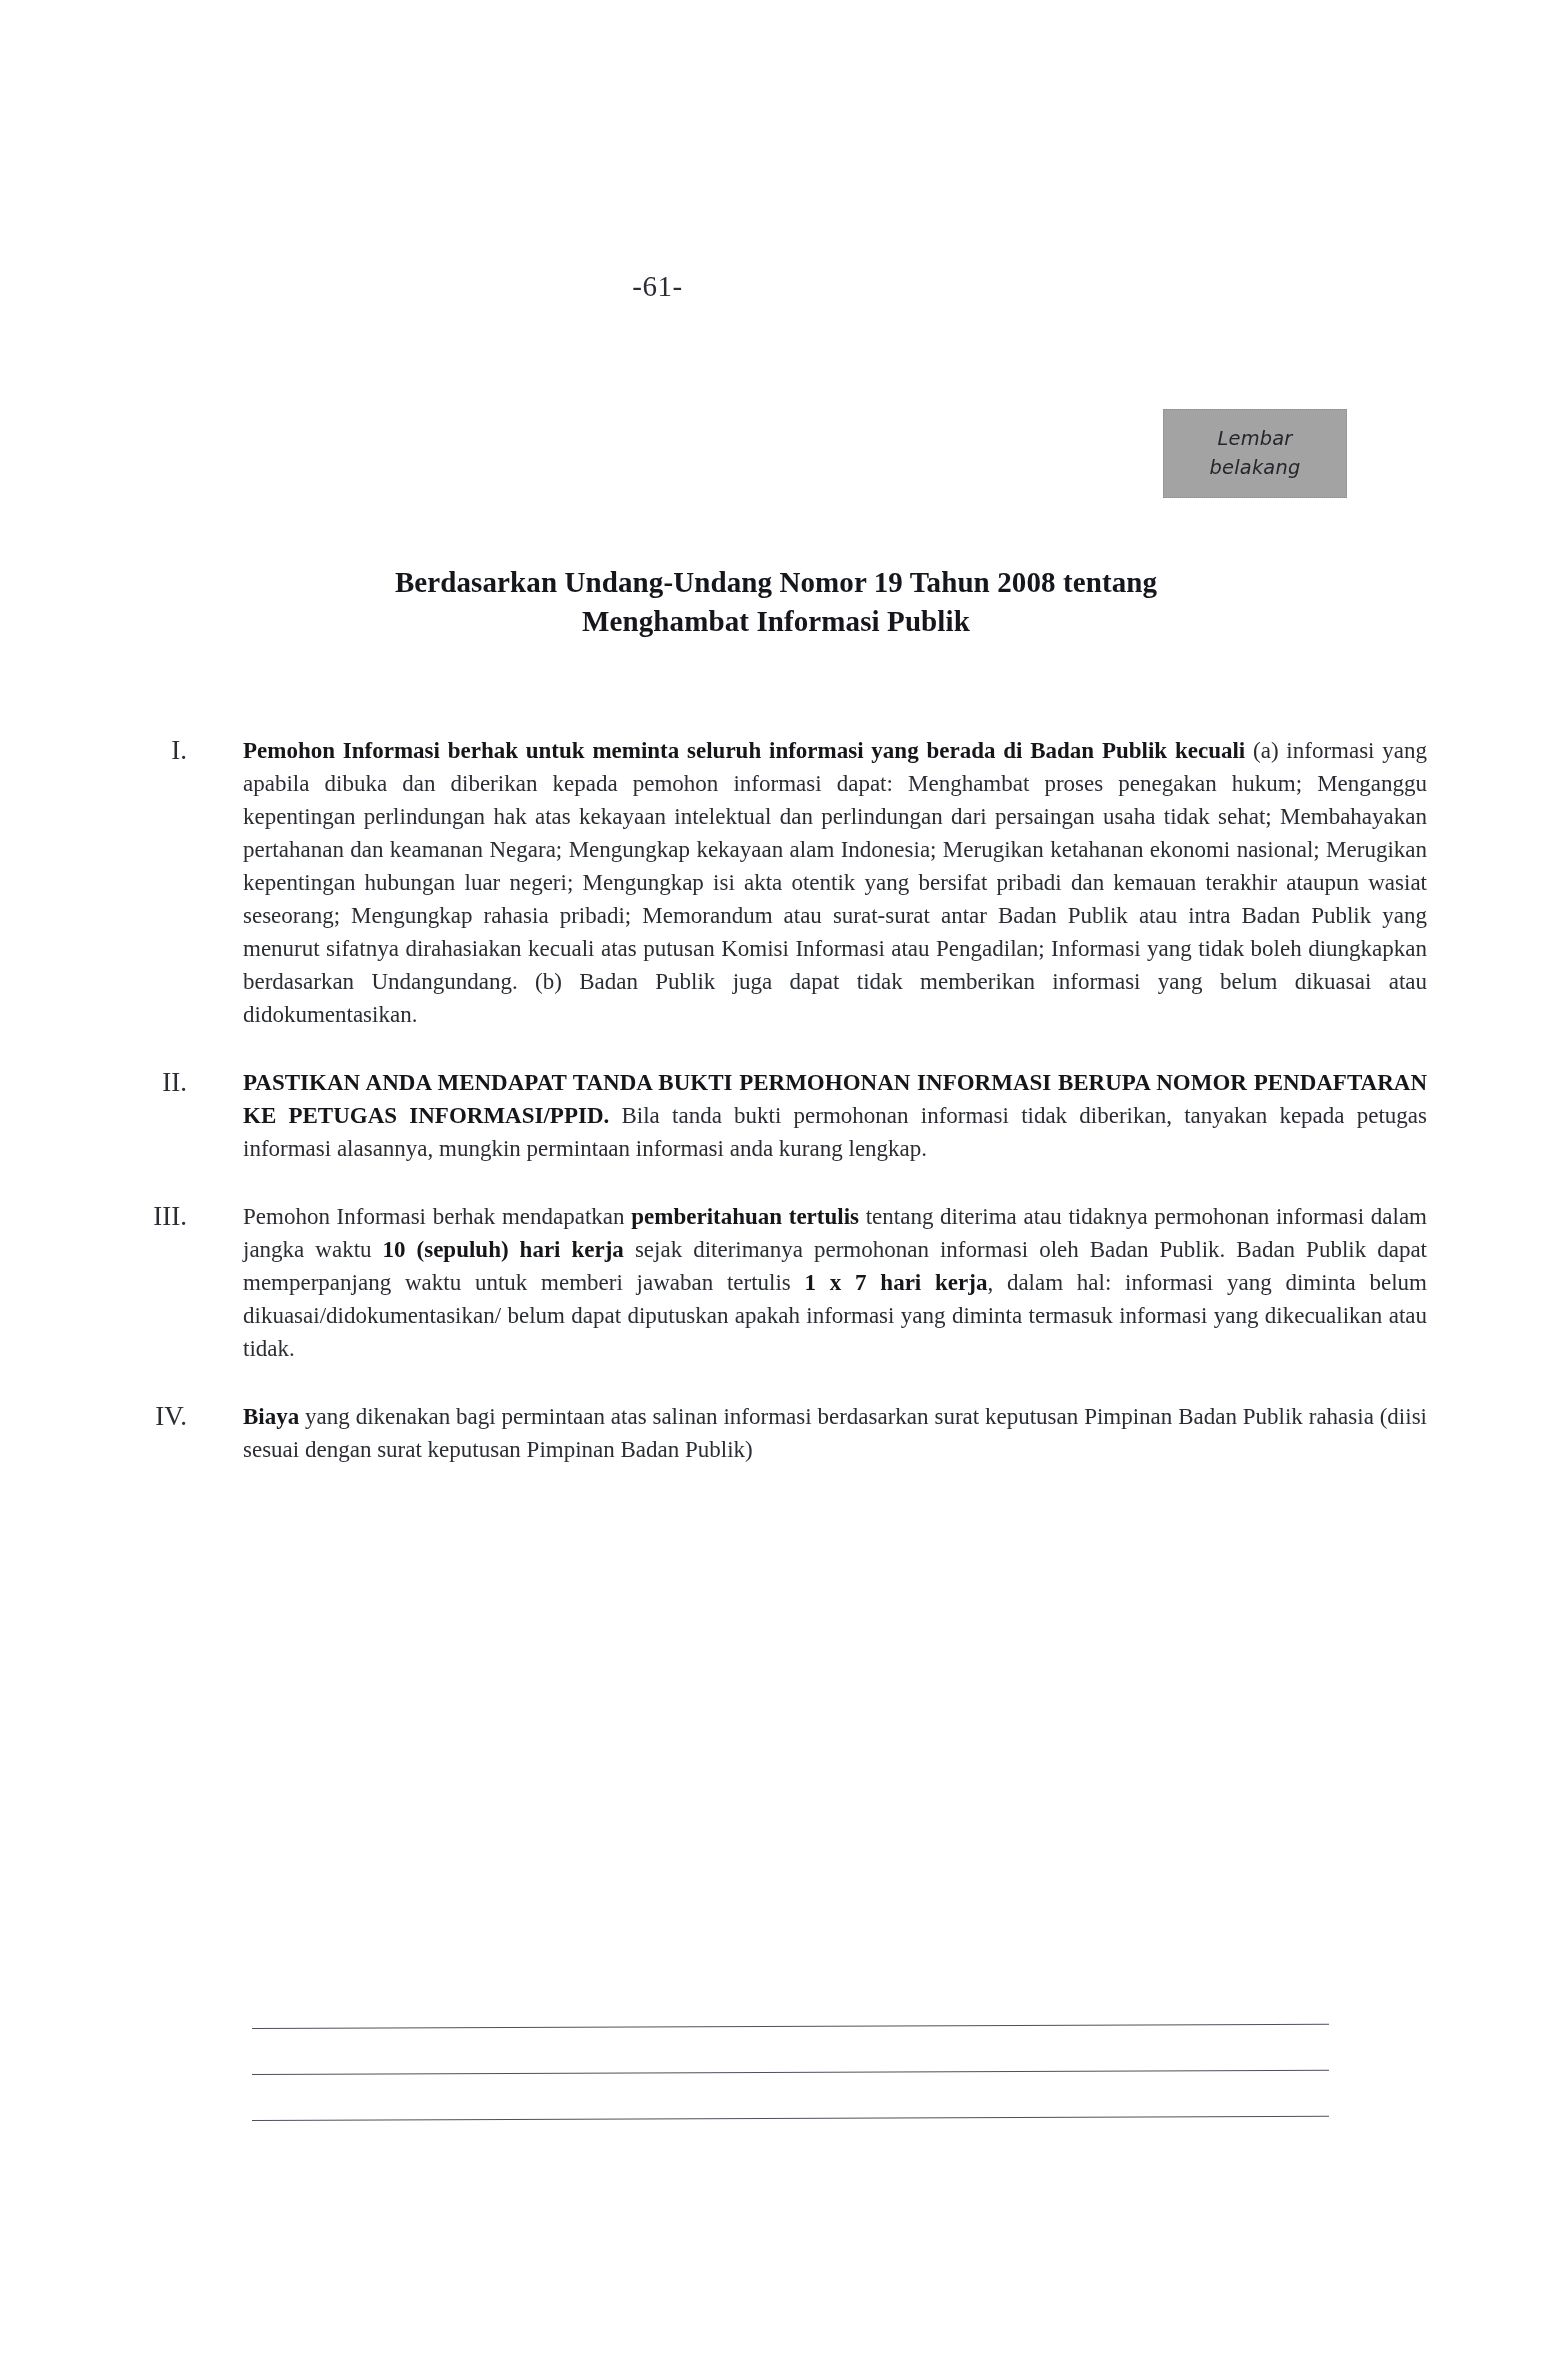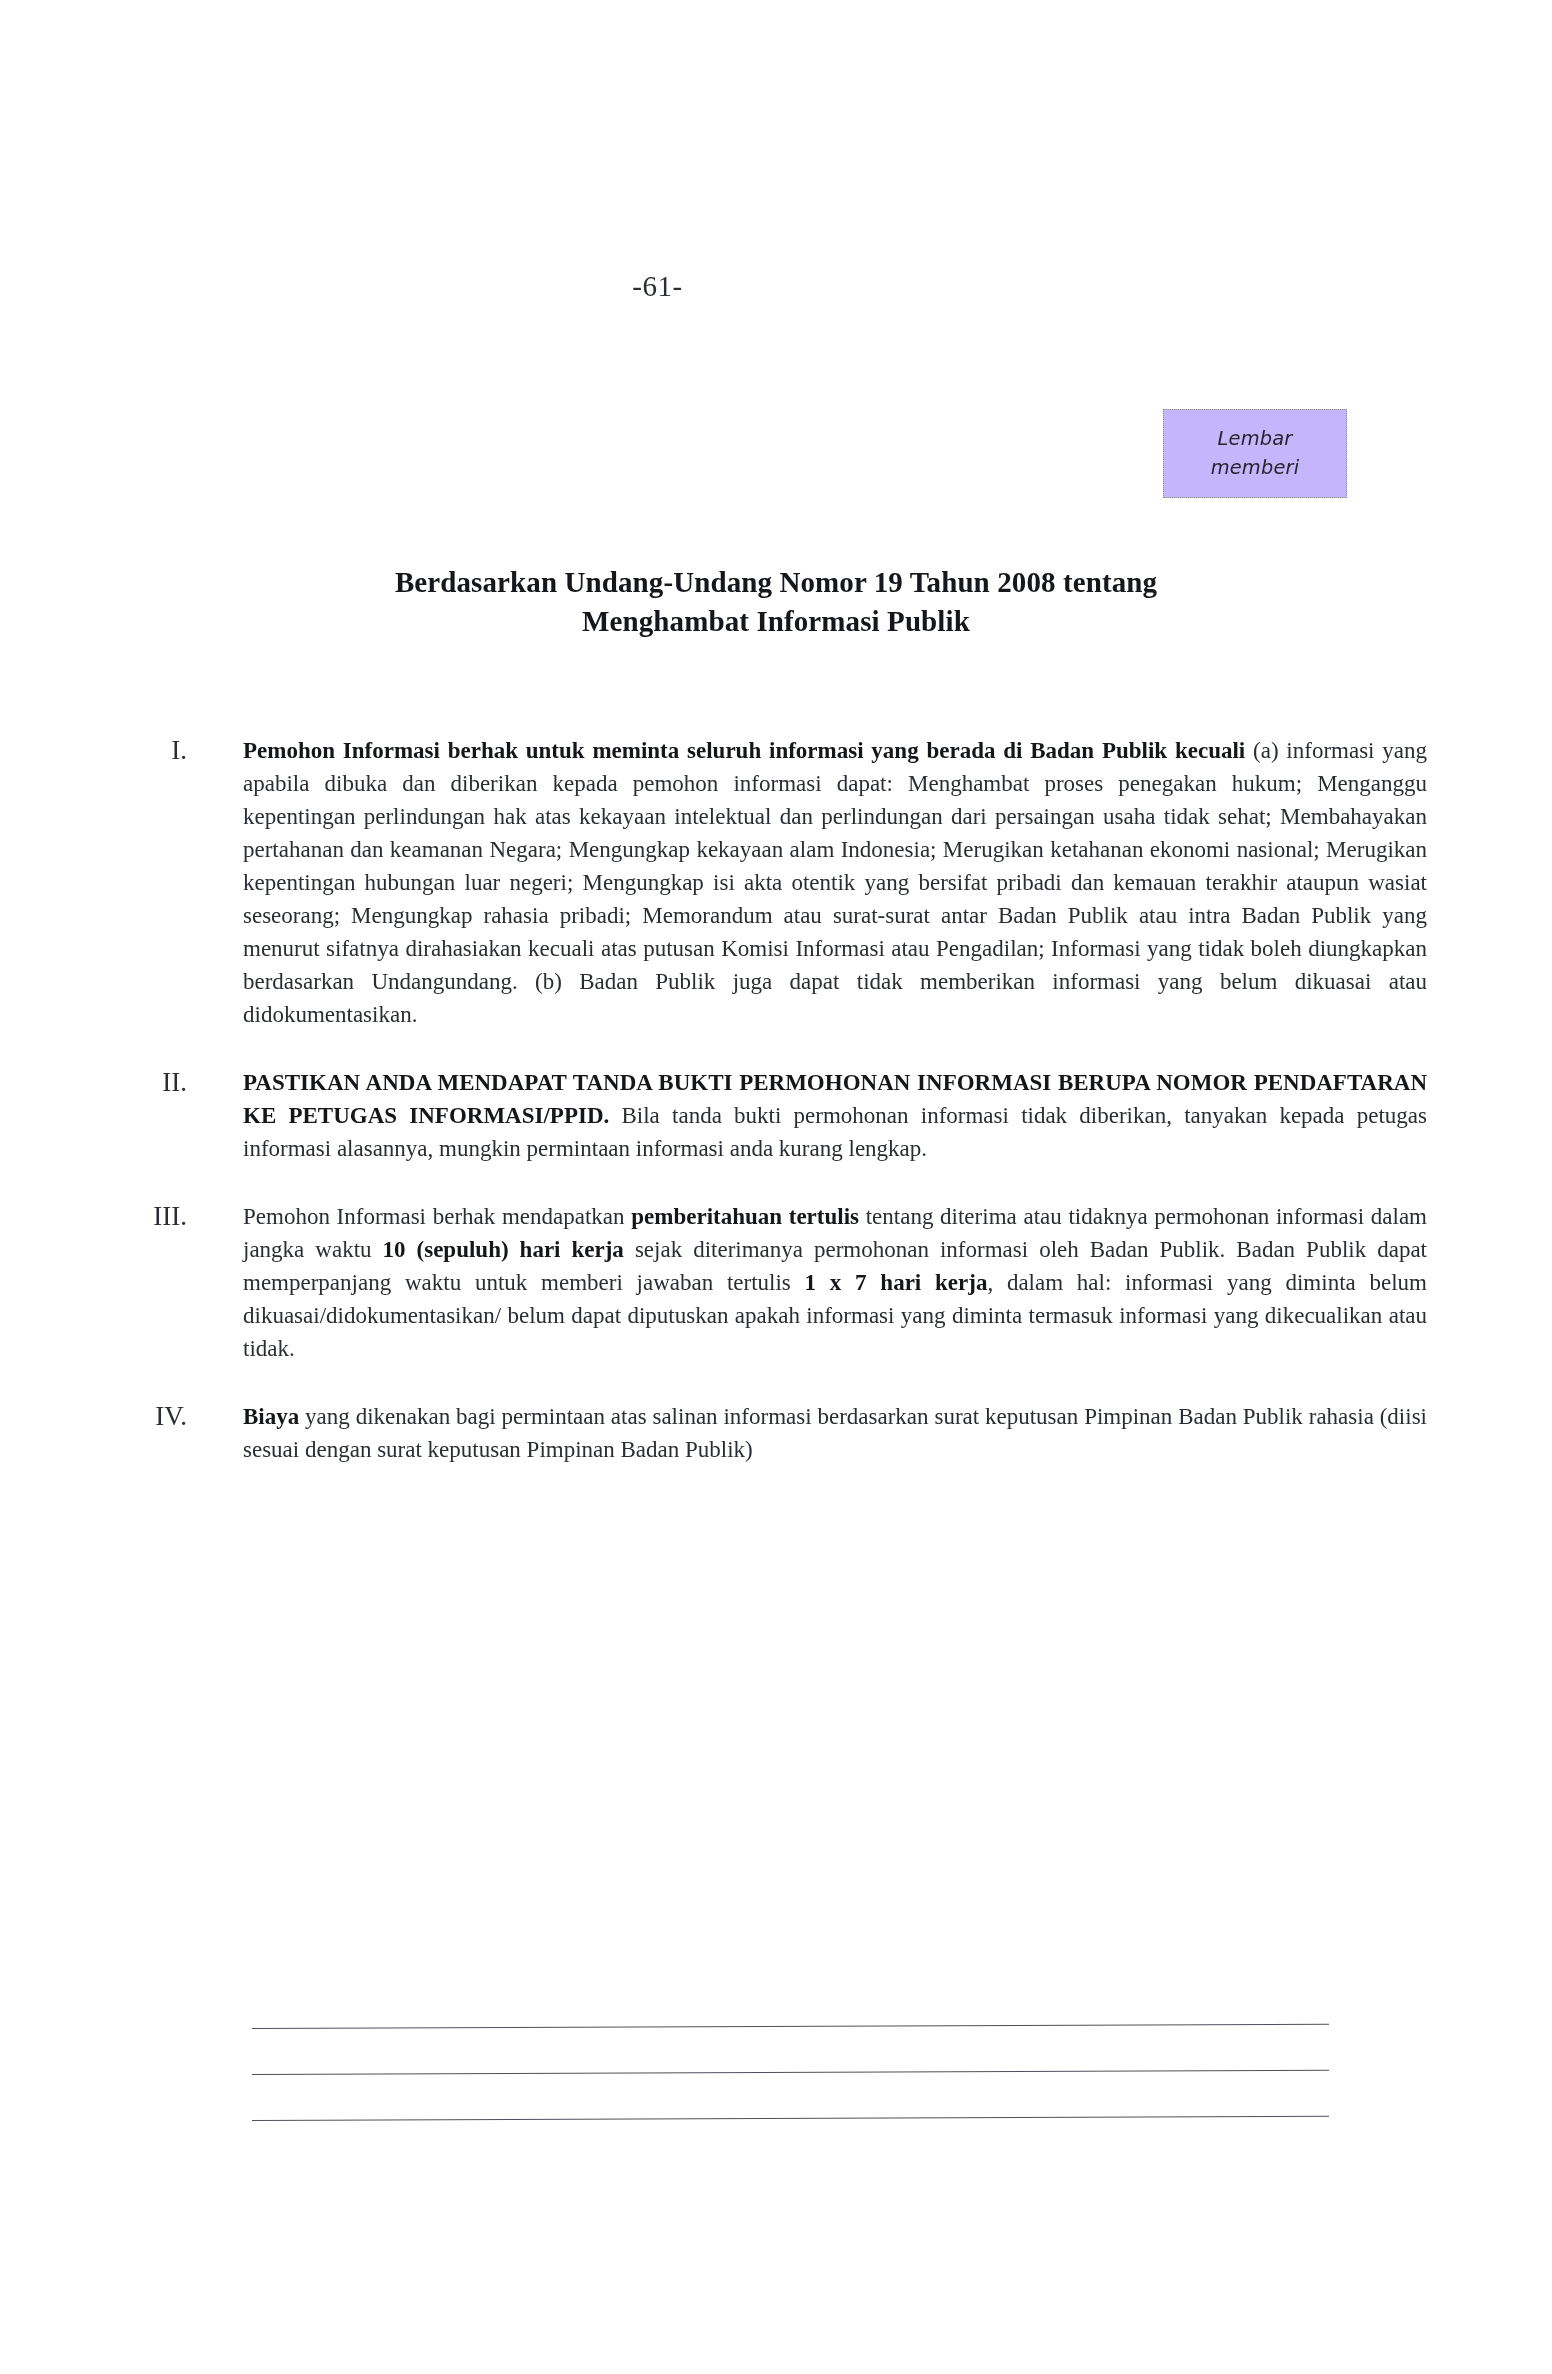--- a/index.html
+++ b/index.html
@@ -32,21 +32,21 @@
   }
 
   
   .stamp-box {
     position: absolute;
     left: 1163px;
     top: 409px;
     width: 182px;
     height: 87px;
     border: 1.9px dotted #8a8d93;
-    background: #c4b5fd;
+    background: #a3a3a3;
     display: flex;
     flex-direction: column;
     align-items: center;
     justify-content: center;
     line-height: 1.45;
   }
   .stamp-box .stamp-line {
     font-family: "DejaVu Sans", sans-serif;
     font-style: italic;
     font-size: 19.4px;
@@ -125,21 +125,21 @@
 </style>
 </head>
 <body>
 
 <div class="page">
 
   <div class="page-number">-61-</div>
 
   <div class="stamp-box">
     <span class="stamp-line">Lembar</span>
-    <span class="stamp-line">memberi</span>
+    <span class="stamp-line">belakang</span>
   </div>
 
   <div class="doc-heading">
     <span class="h-line">Berdasarkan Undang-Undang Nomor 19 Tahun 2008 tentang</span>
     <span class="h-line">Menghambat Informasi Publik</span>
   </div>
 
   <div class="body-list" id="clause-list">
       <div class="clause">
         <div class="clause-marker">I.</div>

